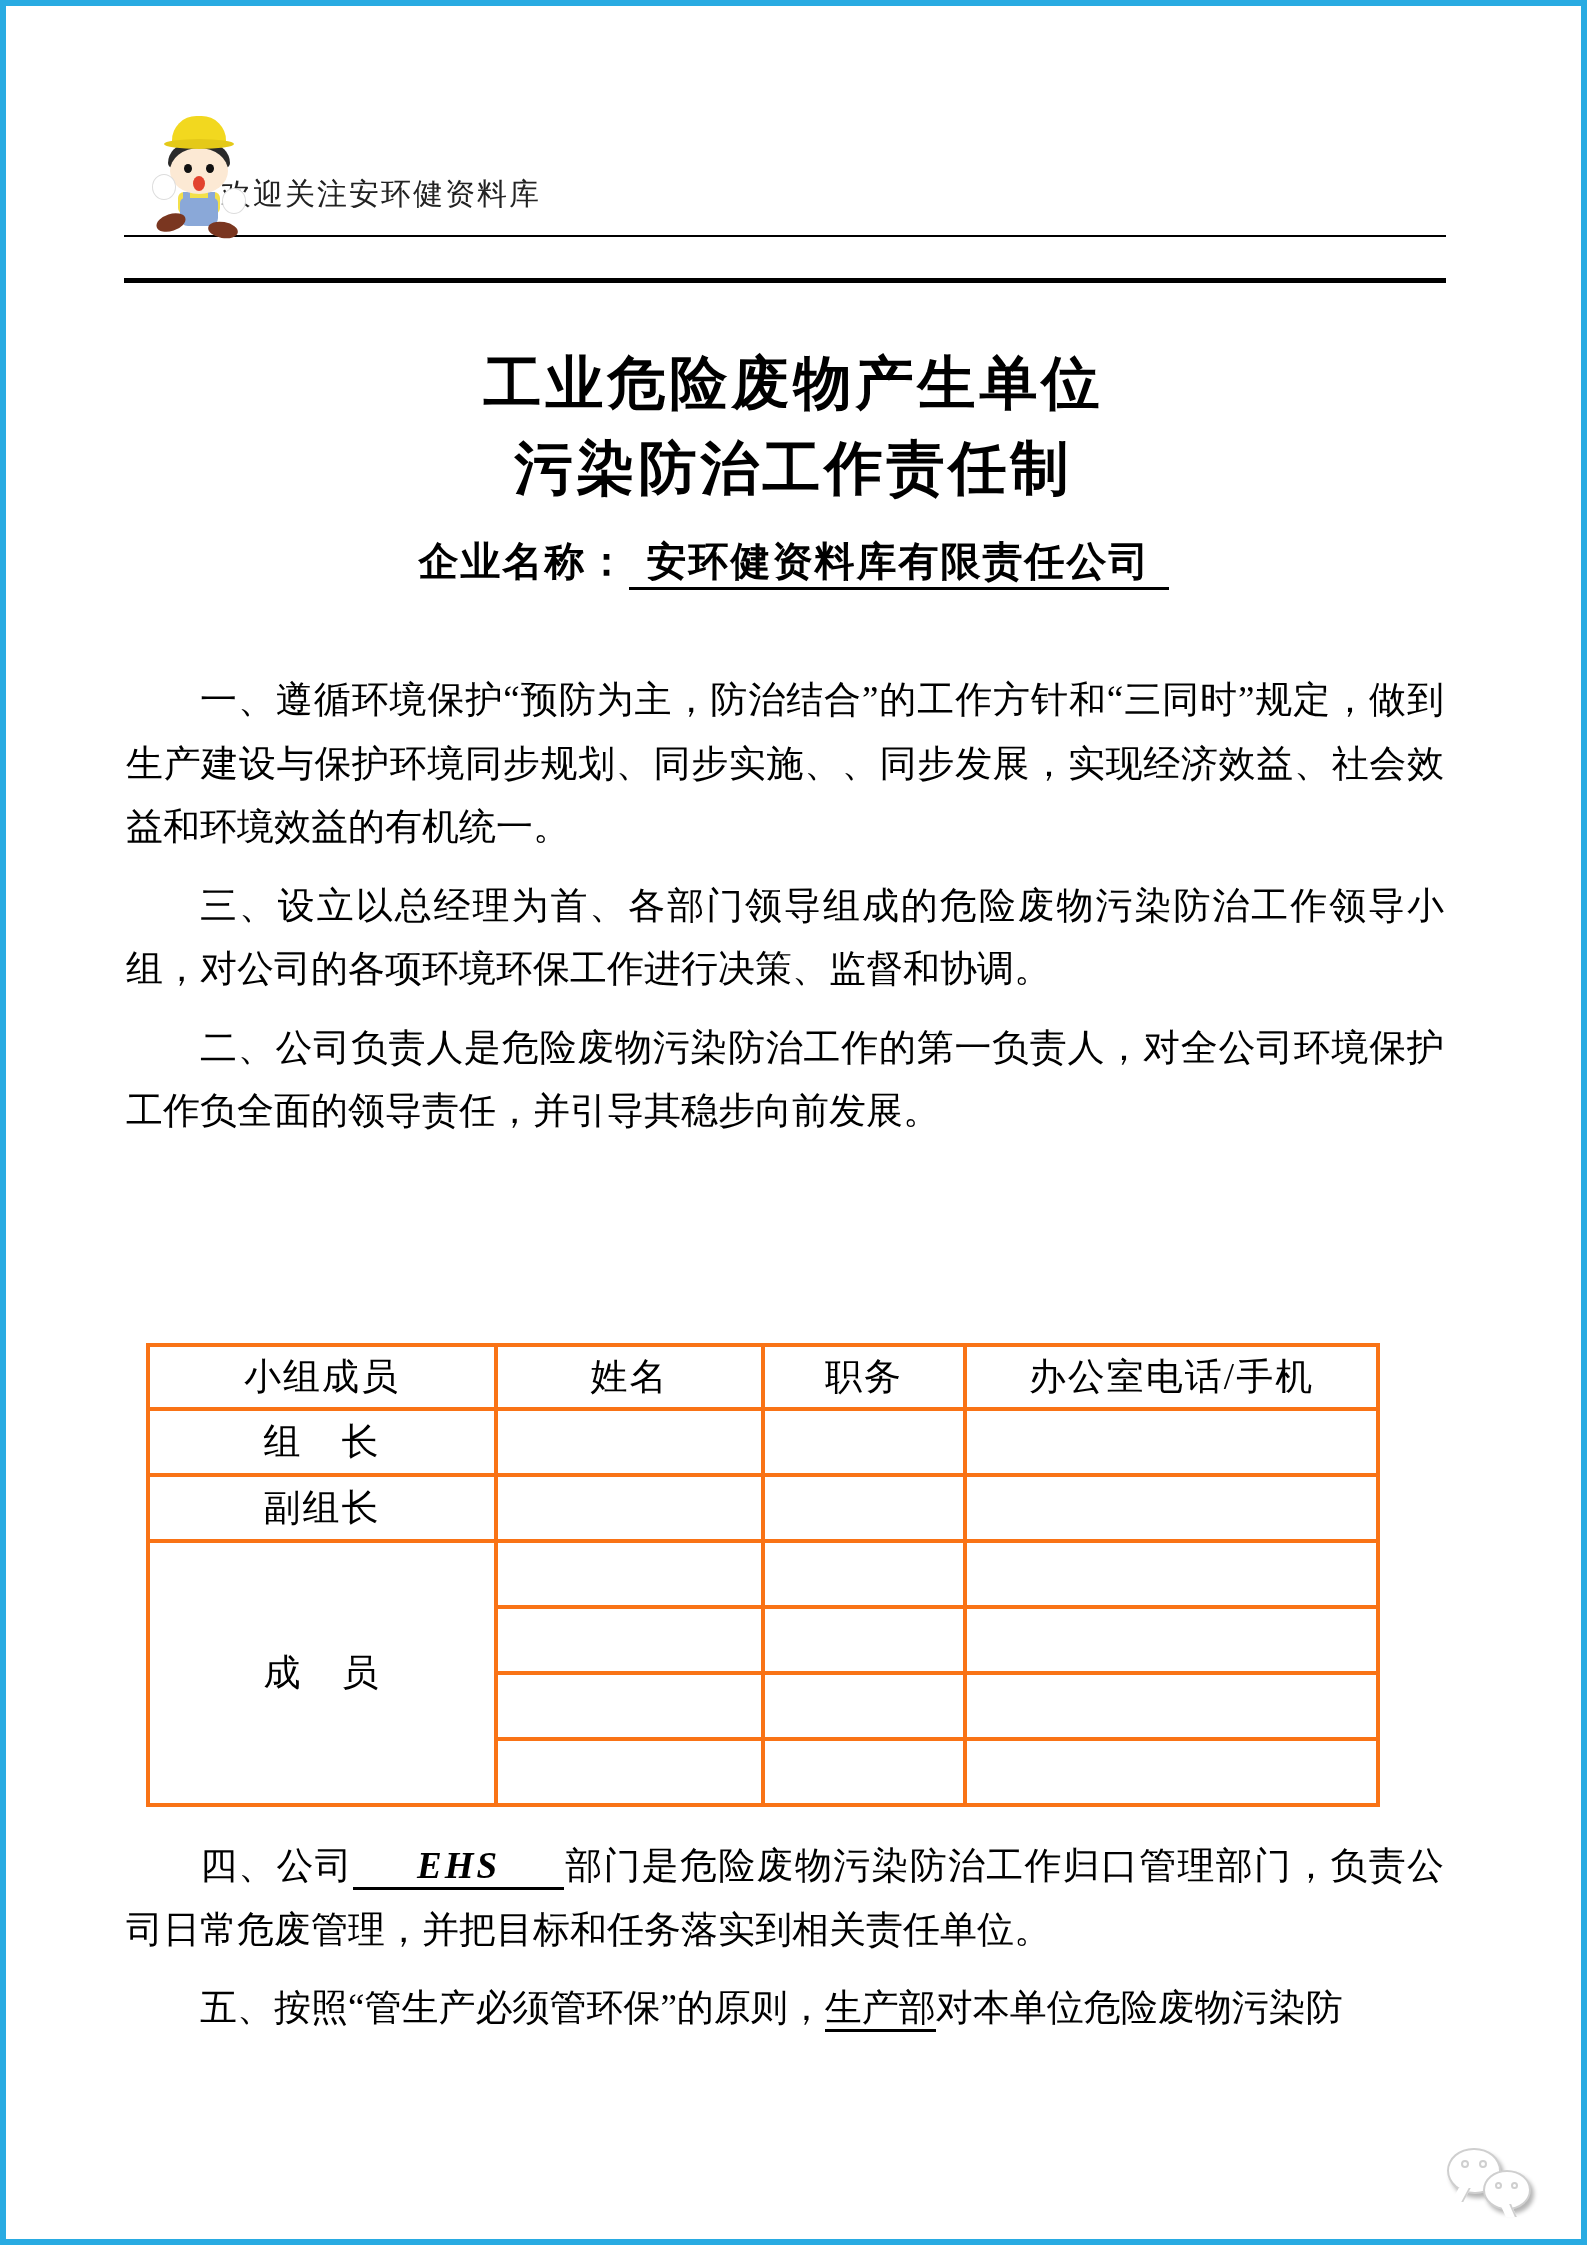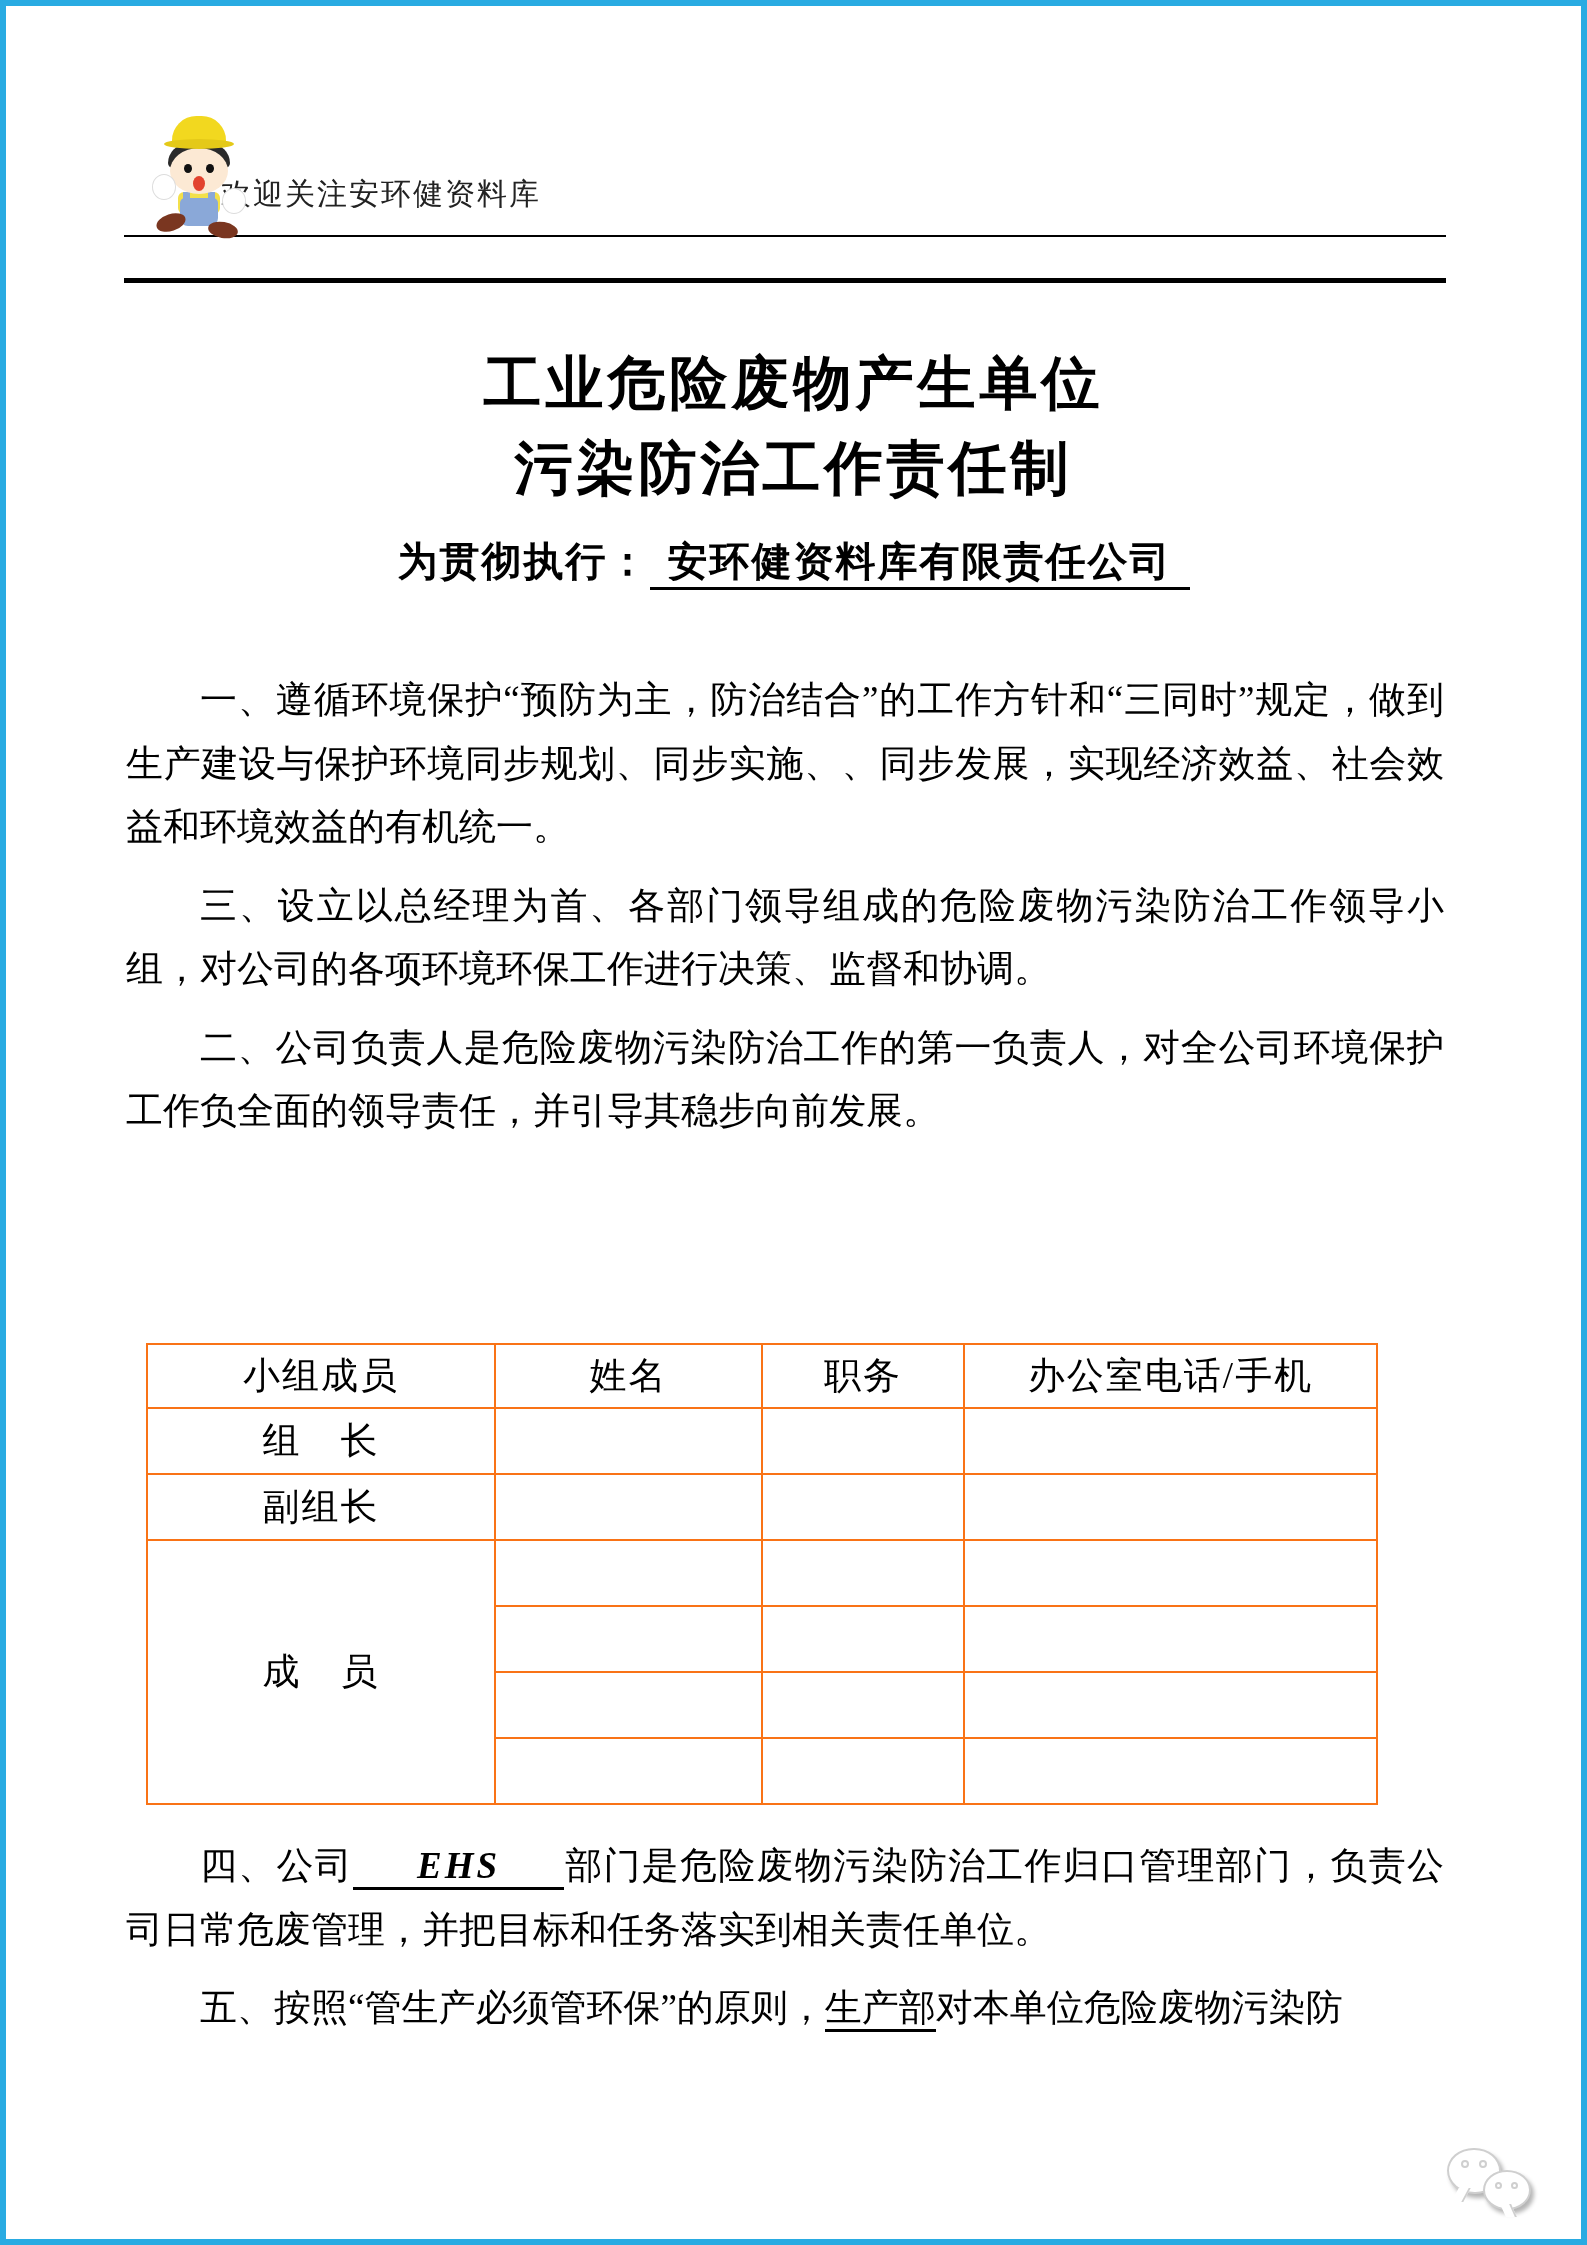--- a/index.html
+++ b/index.html
@@ -66,21 +66,21 @@
   .seg-b{font-weight:bold;}
   .seg-pad{padding-left:64px;padding-right:64px;letter-spacing:3px;font-style:italic;}
 
   
   table.leaders{
     position:absolute;left:140px;top:1337px;
     width:1230px;border-collapse:collapse;table-layout:fixed;
     font-size:37px;
   }
   table.leaders td{
-    border:2px solid #f97316;text-align:center;vertical-align:middle;
+    border:4px solid #f97316;text-align:center;vertical-align:middle;
     overflow:hidden;letter-spacing:2px;
   }
   tr.hrow{height:64px;}
   tr.drow{height:66px;}
 
   
   .footer{
     position:absolute;top:2138px;right:48px;
     display:flex;align-items:center;gap:14px;
   }
@@ -122,21 +122,21 @@
     <div class="m-gloveR"></div>
       <div class="m-shoeR"></div>
   </div>
   <div class="welcome">欢迎关注安环健资料库</div>
   <div class="rule-thin"></div>
   <div class="rule-thick"></div>
 
   <div class="title l1">工业危险废物产生单位</div>
   <div class="title l2">污染防治工作责任制</div>
   <div class="company">
-    <span>为贯彻执行：</span><span class="name">安环健资料库有限责任公司</span>
+    <span>企业名称：</span><span class="name">安环健资料库有限责任公司</span>
   </div>
 
   <div class="body-text sec1">
       <p><span>一、遵循环境保护“预防为主，防治结合”的工作方针和“三同时”规定，做到生产建设与保护环境同步规划、同步实施、、同步发展，实现经济效益、社会效益和环境效益的有机统一。</span></p>
       <p><span>三、设立以总经理为首、各部门领导组成的危险废物污染防治工作领导小组，对公司的各项环境环保工作进行决策、监督和协调。</span></p>
       <p><span>二、公司负责人是危险废物污染防治工作的第一负责人，对全公司环境保护工作负全面的领导责任，并引导其稳步向前发展。</span></p>
     </div>
 
   <table class="leaders">
     <colgroup>

